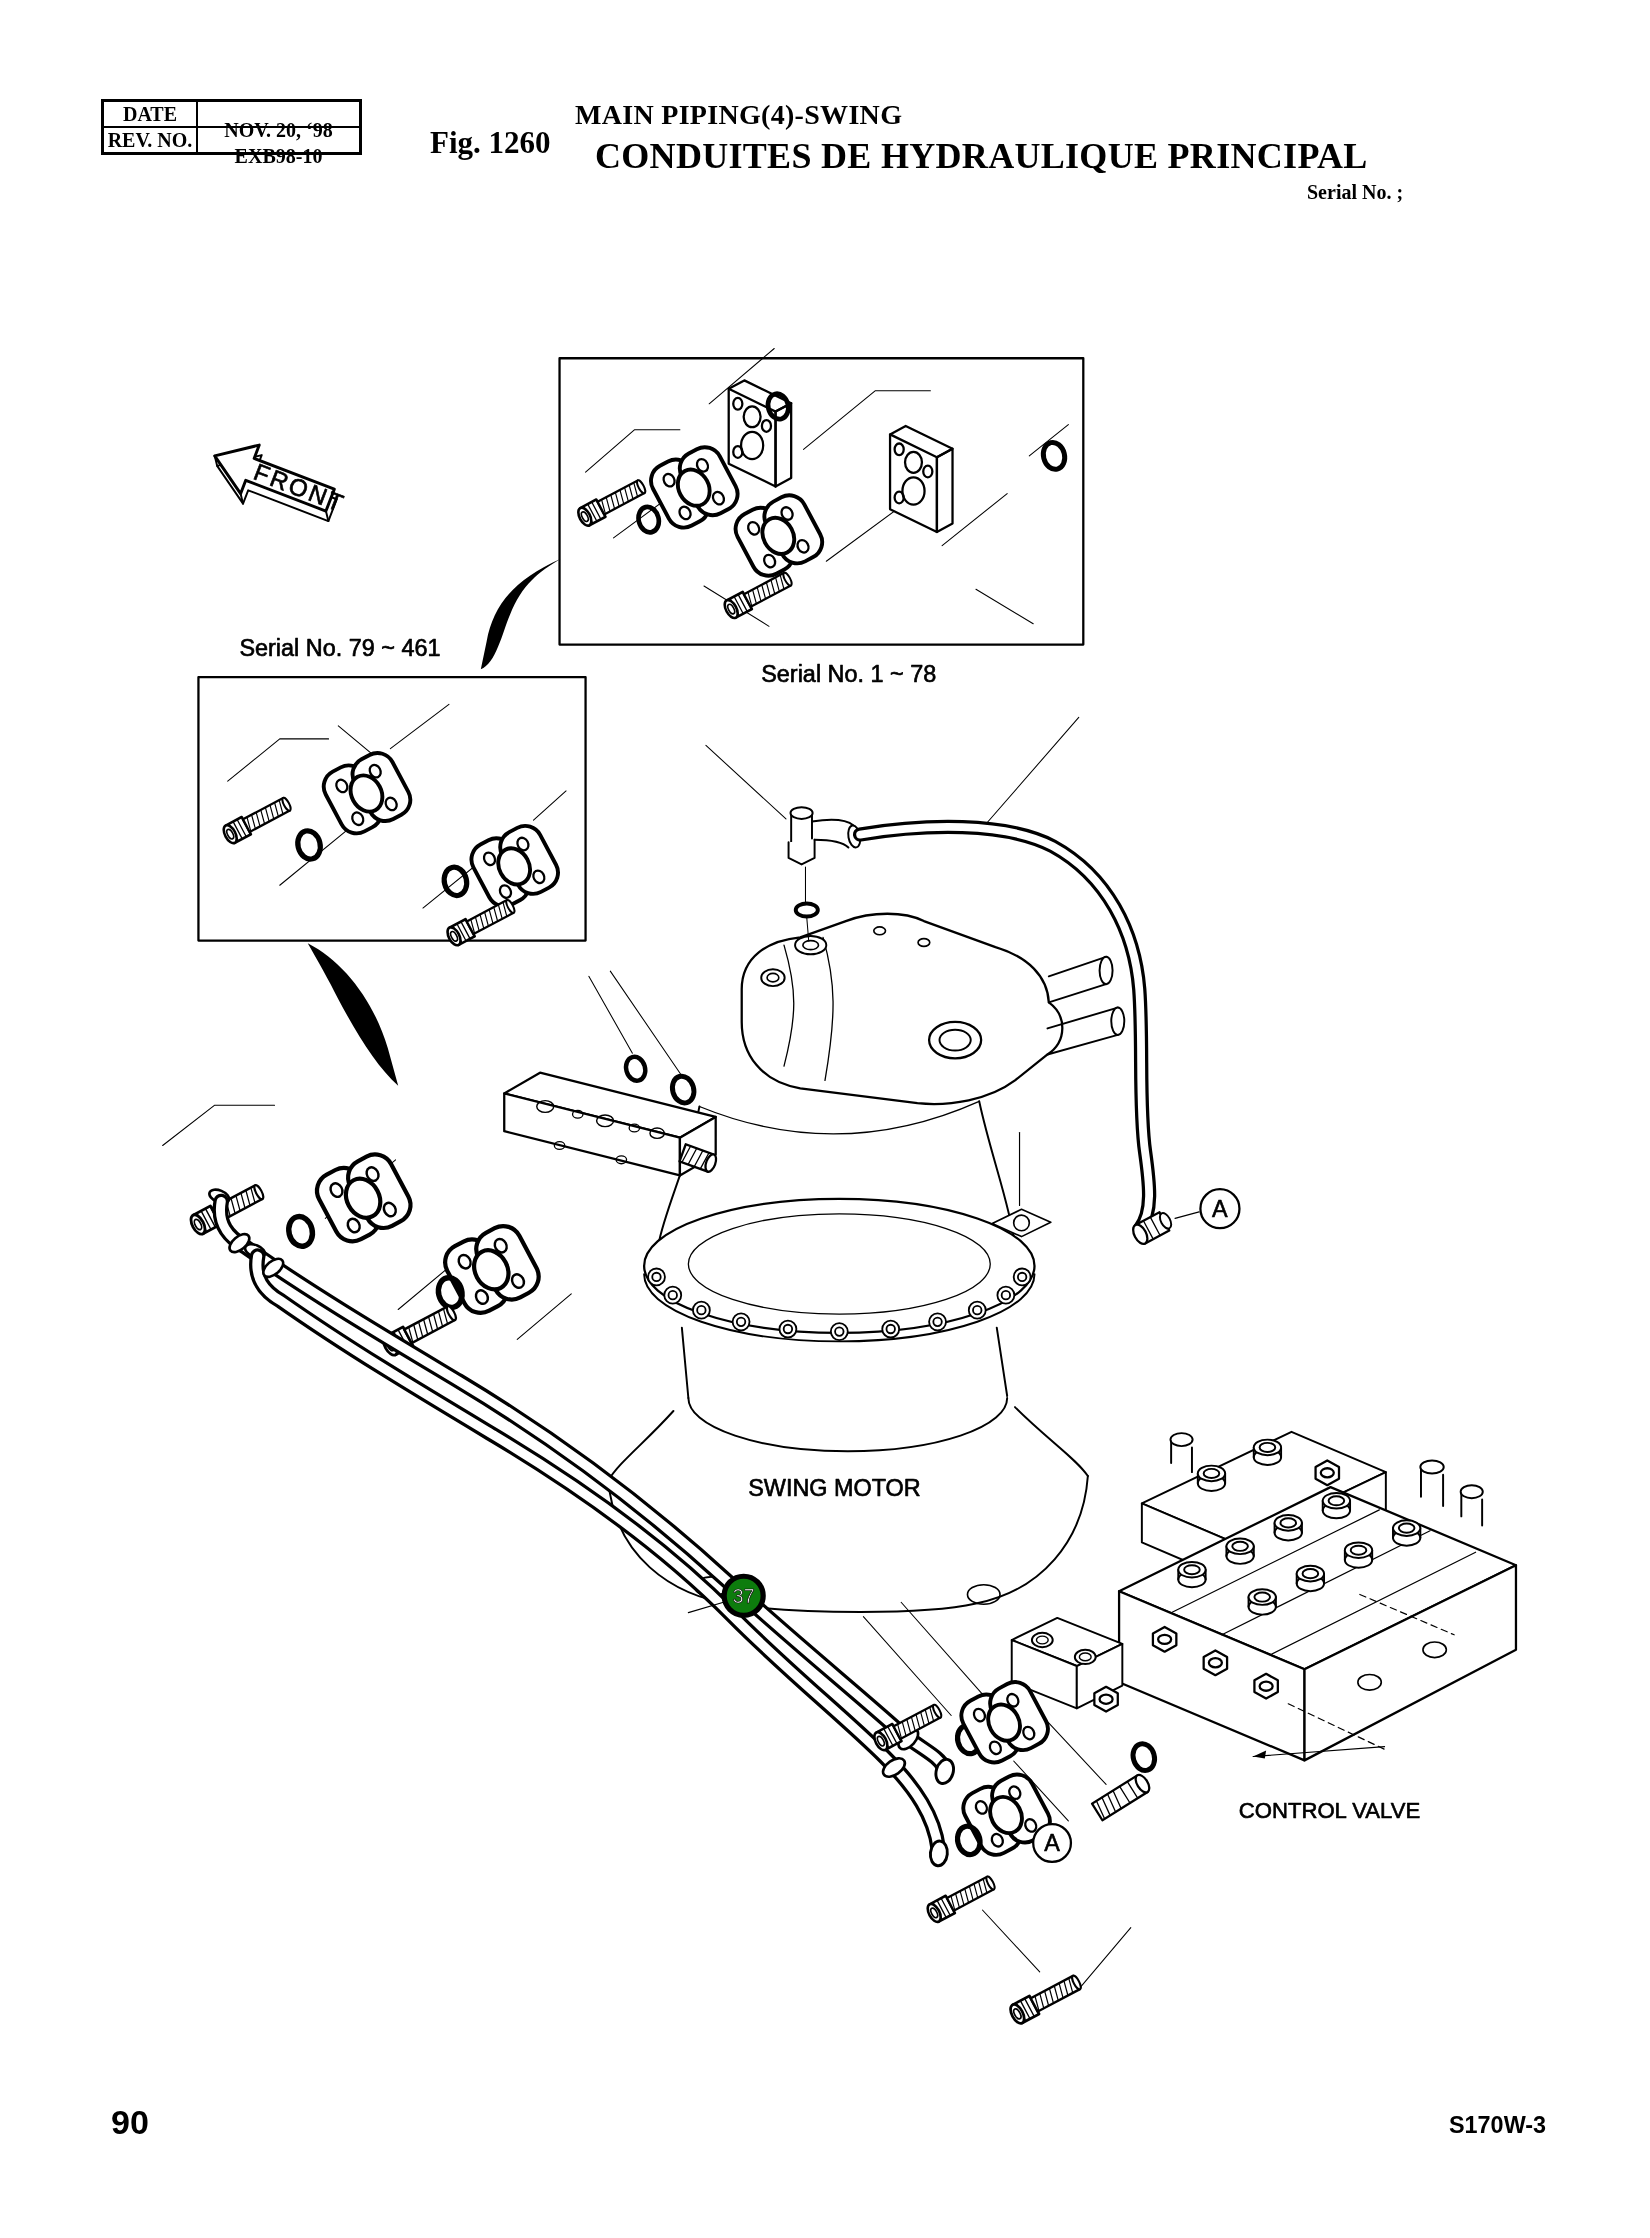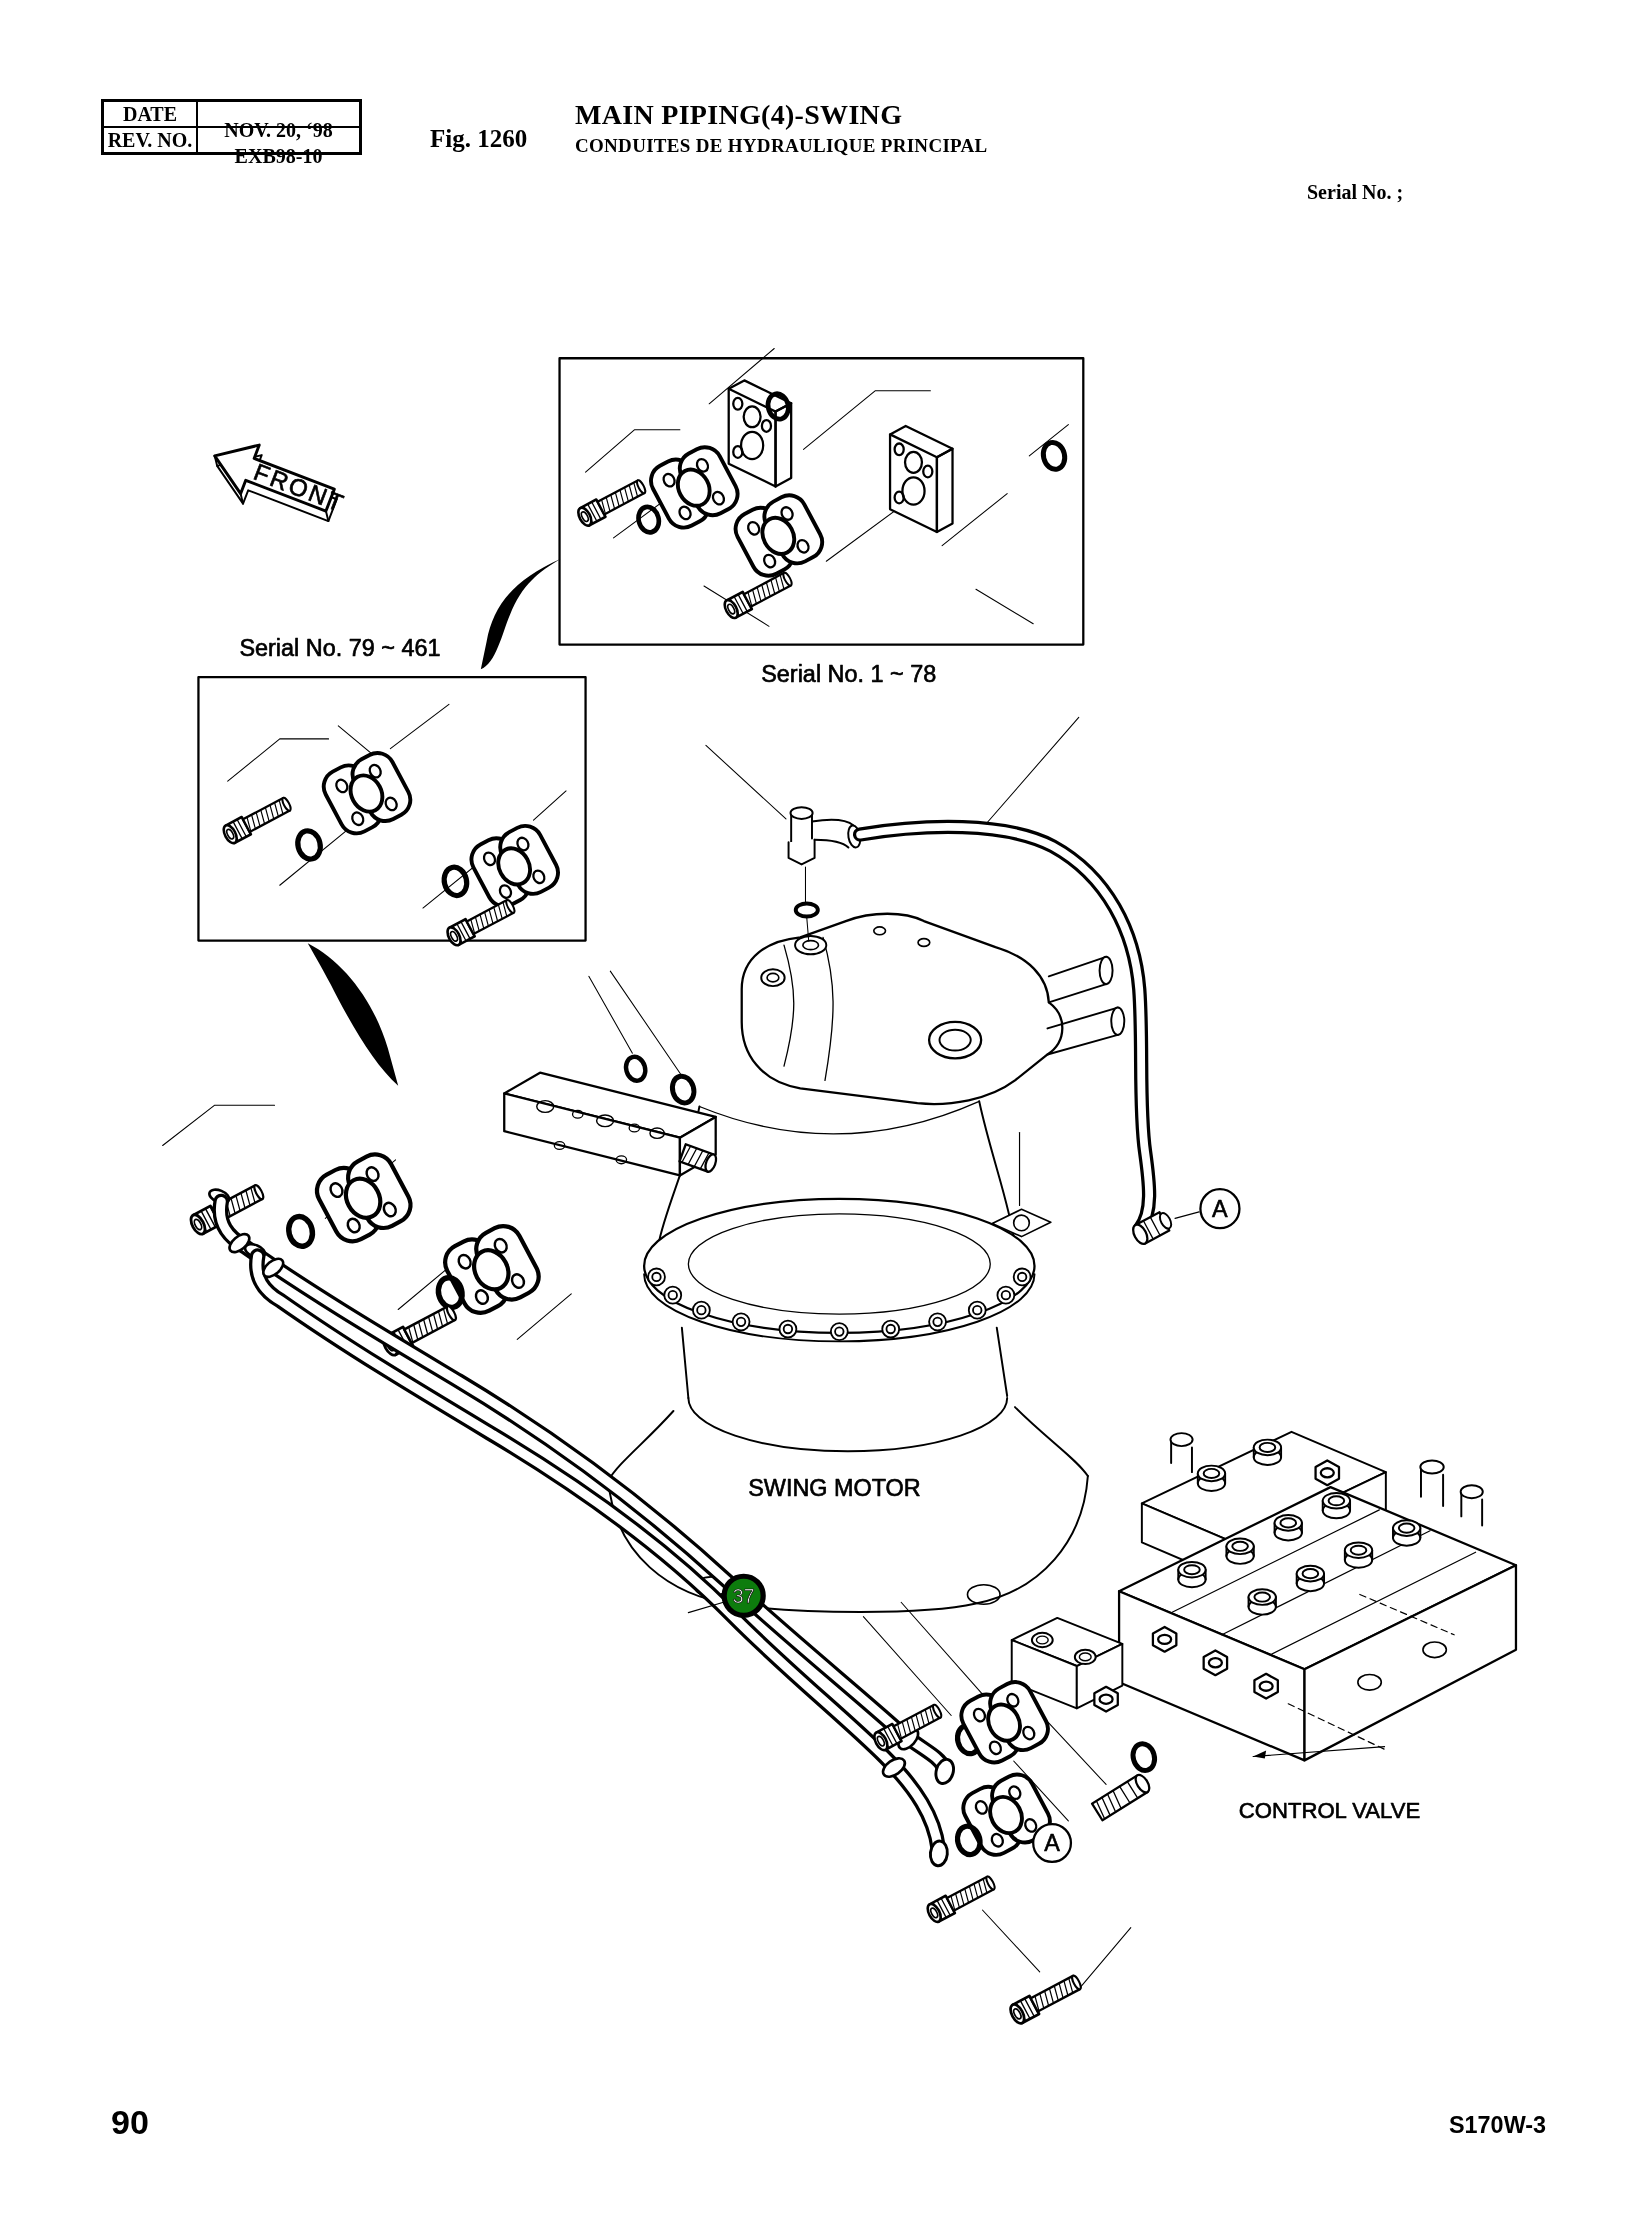--- a/index.html
+++ b/index.html
@@ -8,23 +8,23 @@
   .abs{position:absolute;}
   .serifb{font-family:"Liberation Serif",serif;font-weight:bold;}
   
   .reftable{left:101px;top:99px;width:255px;border:3.3px solid #000;}
   .reftable .row{display:flex;height:24px;}
   .reftable .row + .row{border-top:2.6px solid #000;}
   .reftable .cell{display:flex;align-items:center;justify-content:center;
                   font-size:20px;}
   .reftable .lab{width:92px;border-right:2.6px solid #000;}
   .reftable .val{flex:1;margin-top:28px;}
-  .figlabel{left:430px;top:125px;font-size:25px;}
+  .figlabel{left:430px;top:125px;font-size:31px;}
   .title1{left:575px;top:99px;font-size:28px;letter-spacing:0.3px;}
-  .title2{left:575px;top:135px;font-size:19px;letter-spacing:0.3px;}
+  .title2{left:595px;top:135px;font-size:36px;letter-spacing:0.3px;}
   .serialnote{left:1307px;top:181px;font-size:20px;}
   .pageno{left:111px;top:2103px;font-size:34px;font-weight:bold;}
   .doccode{left:1449px;top:2112px;font-size:23.4px;font-weight:bold;}
   
   svg.draw{position:absolute;left:0;top:0;}
   .svglbl{font-family:"Liberation Sans",sans-serif;font-size:36px;fill:#000;}
   .svglbl.sm{font-size:34px;}
   .callout-txt{font-family:"Liberation Sans",sans-serif;font-size:36px;fill:#000;}
   .badge-txt{font-family:"Liberation Sans",sans-serif;font-size:30px;fill:#fff;}
   .front-txt{font-family:"Liberation Sans",sans-serif;font-size:37px;fill:#000;letter-spacing:4px;}

